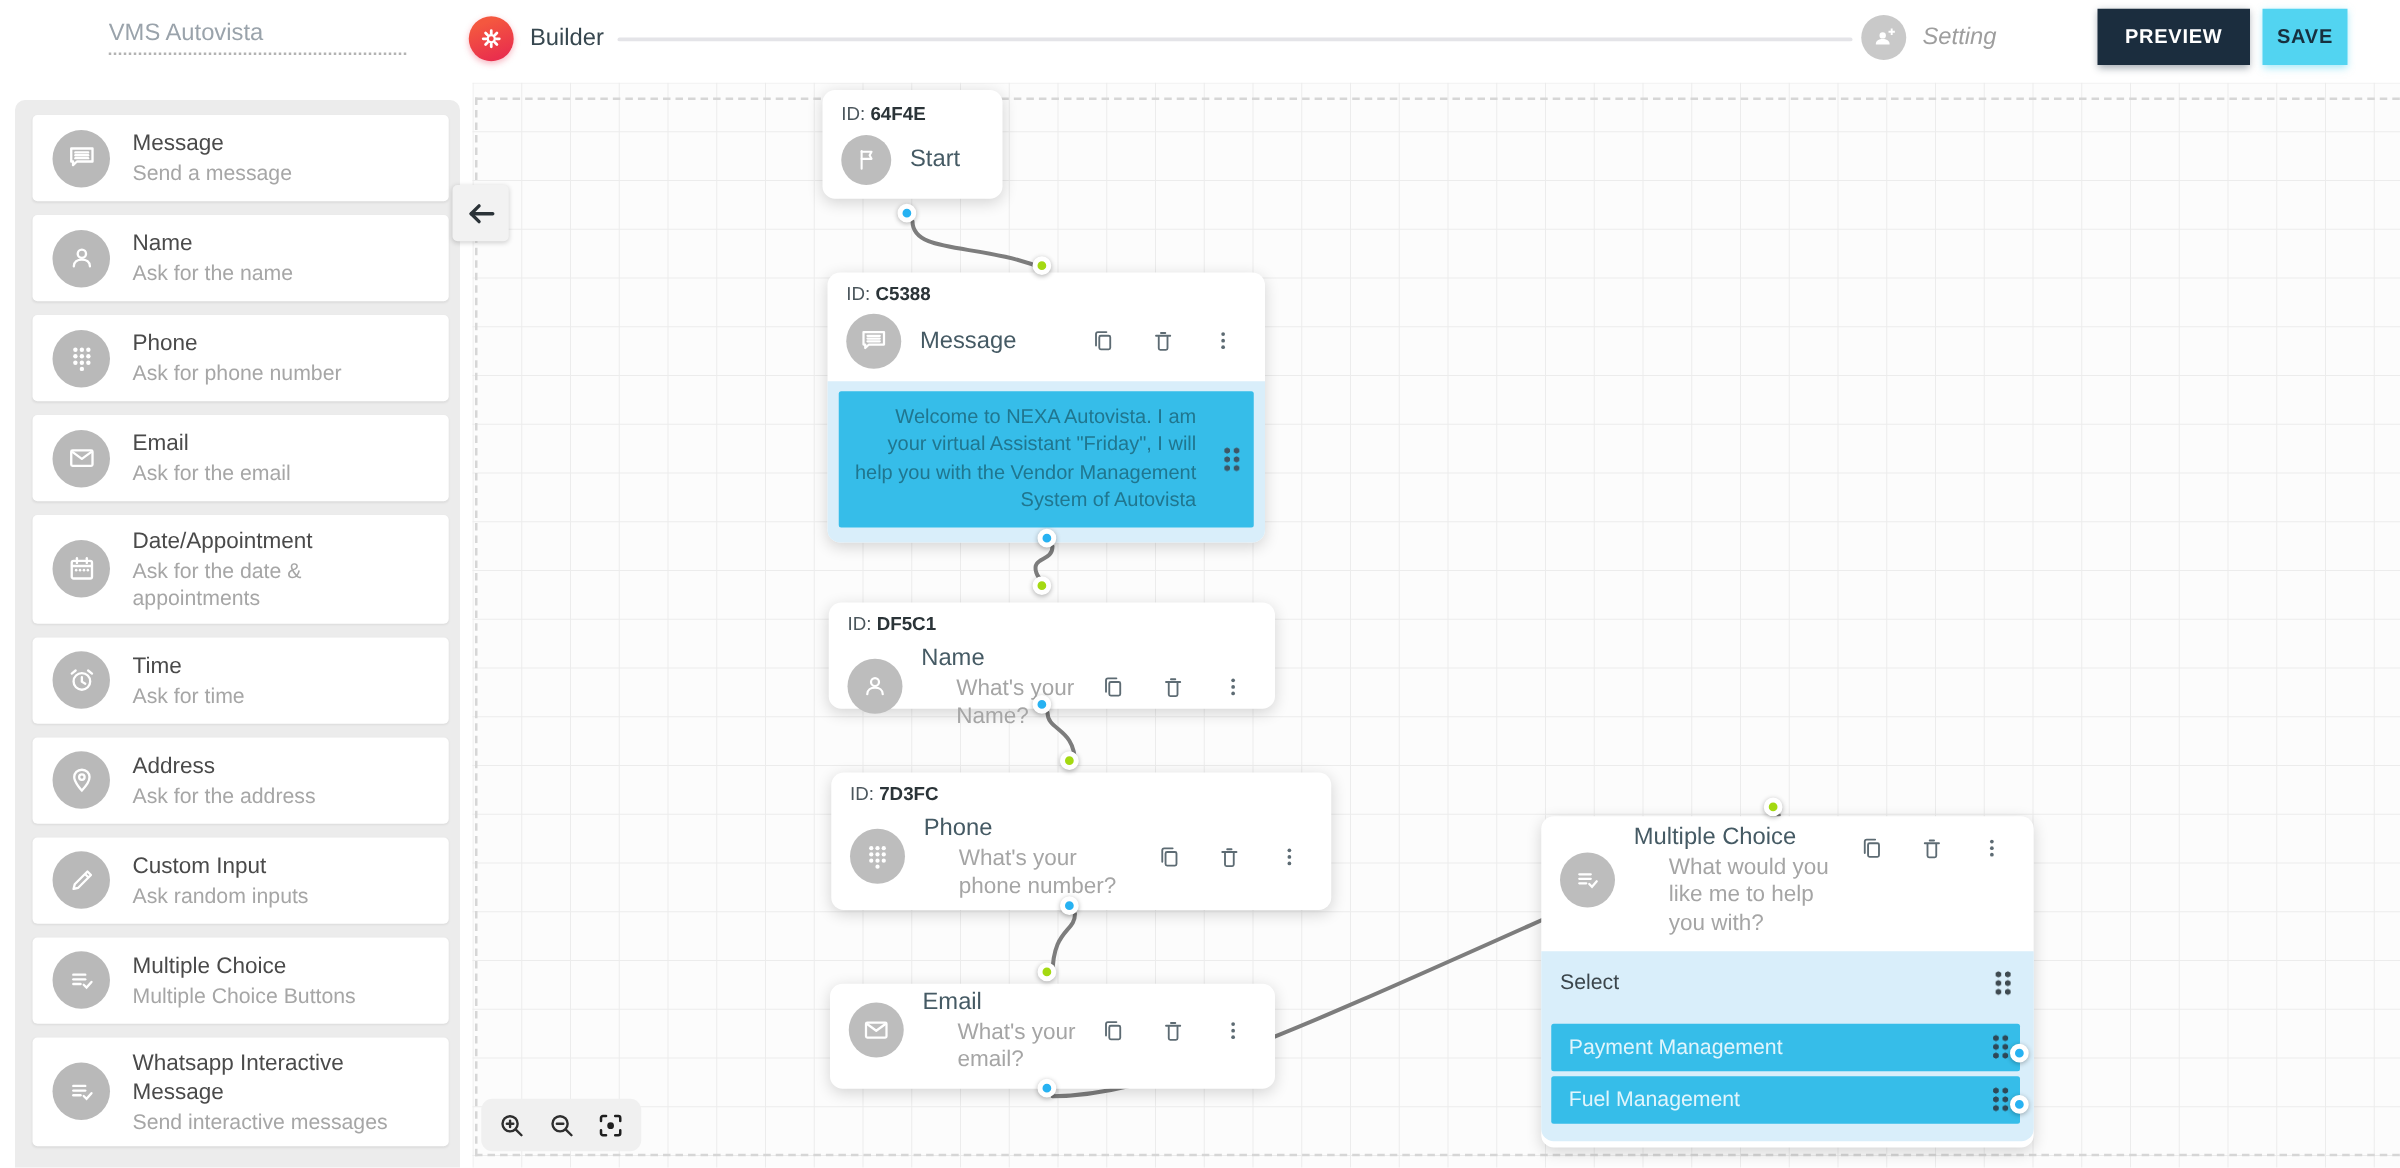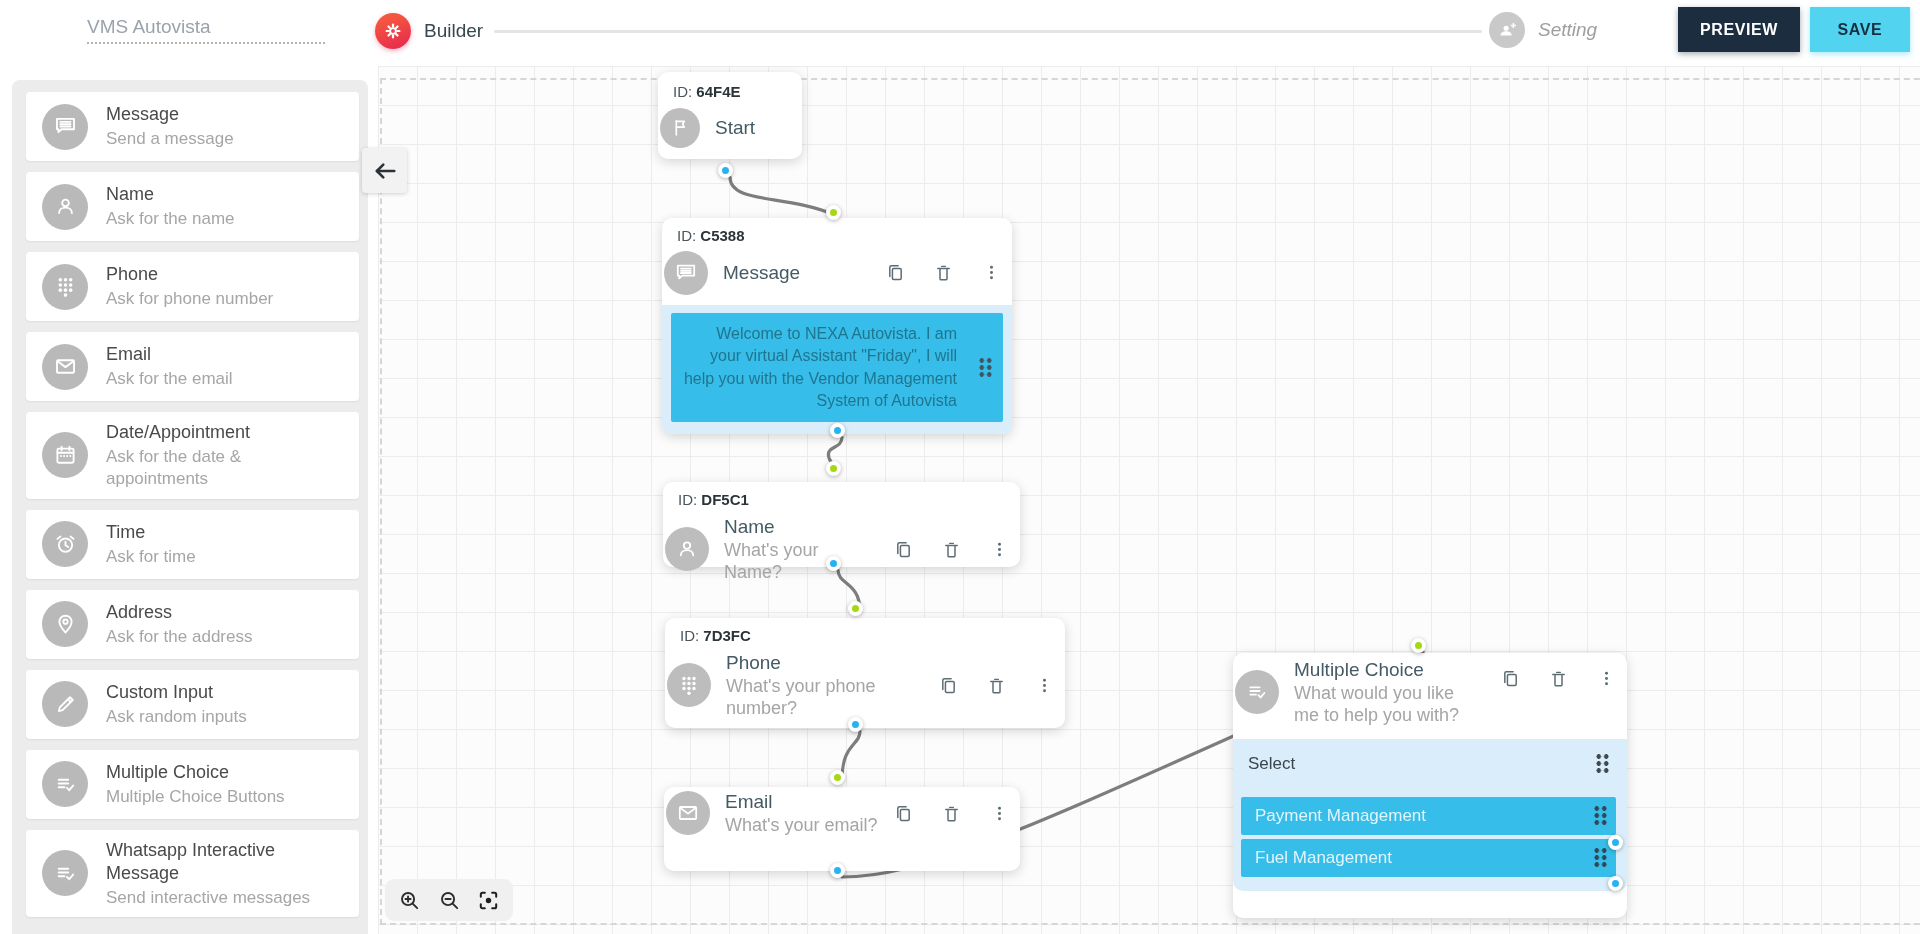--- a/index.html
+++ b/index.html
@@ -16,21 +16,21 @@
     background:linear-gradient(160deg,#f4573f 20%,#e92f4d 85%); display:flex; align-items:center; justify-content:center;
     box-shadow:0 2px 5px rgba(233,47,77,.35); }
   .builder-label { font-size:19px; color:#37474f; }
   .progress-line { position:absolute; left:494px; top:30px; width:988px; height:3px; background:#e4e4e8; border-radius:2px; }
   .setting { position:absolute; left:1489px; top:12px; display:flex; align-items:center; gap:13px; cursor:pointer; }
   .setting-circle { width:36px; height:36px; border-radius:50%; background:#c9c9c9; display:flex; align-items:center; justify-content:center; }
   .setting-label { font-size:19px; color:#9e9e9e;font-style:italic; }
   .btn { position:absolute; top:7px; height:45px; border:none; border-radius:0;
     font-family:"Liberation Sans",sans-serif; font-size:16px; font-weight:bold; letter-spacing:.6px; cursor:pointer; }
   .preview-btn { left:1678px; width:122px; background:#1b2d3e; color:#fff; box-shadow:0 2px 6px rgba(27,45,62,.4); }
-  .save-btn { left:1810px; width:100px; background:#52d4f1; color:#17303f; box-shadow:0 2px 6px rgba(82,212,241,.5); }
+  .save-btn { left:1810px; width:68px; background:#52d4f1; color:#17303f; box-shadow:0 2px 6px rgba(82,212,241,.5); }
 
   
   .sidebar { position:absolute; left:12px; top:80px; width:356px; height:854px;
     background:#ececec; border-radius:8px 8px 0 0; padding:12px 9px 0 14px; overflow:hidden; z-index:5; }
   .side-card { min-height:69px; background:#fff; border-radius:4px; margin-bottom:11px;
     display:flex; align-items:center; gap:18px; padding:9px 10px 9px 16px;
     box-shadow:0 1px 2px rgba(0,0,0,.07); cursor:grab; }
   .side-icon { width:46px; height:46px; border-radius:50%; background:#b9b9b9; flex:none;
     display:flex; align-items:center; justify-content:center; color:#fff; }
   .side-text { width:212px; }
@@ -44,26 +44,26 @@
                      linear-gradient(90deg,#ececec 1px, transparent 1px);
     background-size:39px 39px; }
   .flow-boundary { position:absolute; left:2px; top:12px; width:1600px; height:847px;
     border:2px dashed #d6d6d6; z-index:0; }
   .wires { position:absolute; left:0; top:0; width:1542px; height:868px; z-index:1; pointer-events:none; }
 
   .node { position:absolute; background:#fff; border-radius:10px;
     box-shadow:0 3px 12px rgba(0,0,0,.16); z-index:2; }
   .node-id { padding:9px 15px 0; font-size:15px; color:#4b565c; line-height:1.25; }
   .node-id b { color:#2b3438; }
-  .node-row { display:flex; align-items:center; gap:15px; padding:5px 2px 8px; }
+  .node-row { display:flex; align-items:center; gap:15px; padding:5px 15px 8px; }
   .icon-circle { width:44px; height:44px; border-radius:50%; background:#bdbdbd; flex:none;
     display:flex; align-items:center; justify-content:center; color:#fff; }
   .node-text { flex:1 1 auto; min-width:0; }
   .node-title { font-size:19px; color:#455a64; line-height:1.25; }
-  .node-sub { font-size:18px; color:#a5a5a5; line-height:1.25; max-width:210px; }
+  .node-sub { font-size:18px; color:#a5a5a5; line-height:1.25; max-width:210px;margin-left:28px; }
   .node-actions { display:flex; align-items:center; gap:27px; padding-right:8px; color:#5d6b73; }
   .act { cursor:pointer; display:flex; }
 
   .msg-body { margin-top:2px; background:#d9eefa; padding:8px 9px 12px; border-radius:0 0 10px 10px; }
   .bubble { position:relative; background:#36bde9; border-radius:2px; padding:10px 46px 10px 12px; cursor:grab; }
   .bubble-text { max-width:278px; font-size:16px; line-height:1.4; color:#20768f;text-align:right; }
   .handle { position:absolute; right:10px; top:50%; margin-top:-11px; width:15px; height:21px;
     background-image:radial-gradient(circle, var(--hc,#3d5666) 2.1px, transparent 2.6px);
     background-size:7.5px 7px; cursor:grab; }
 

